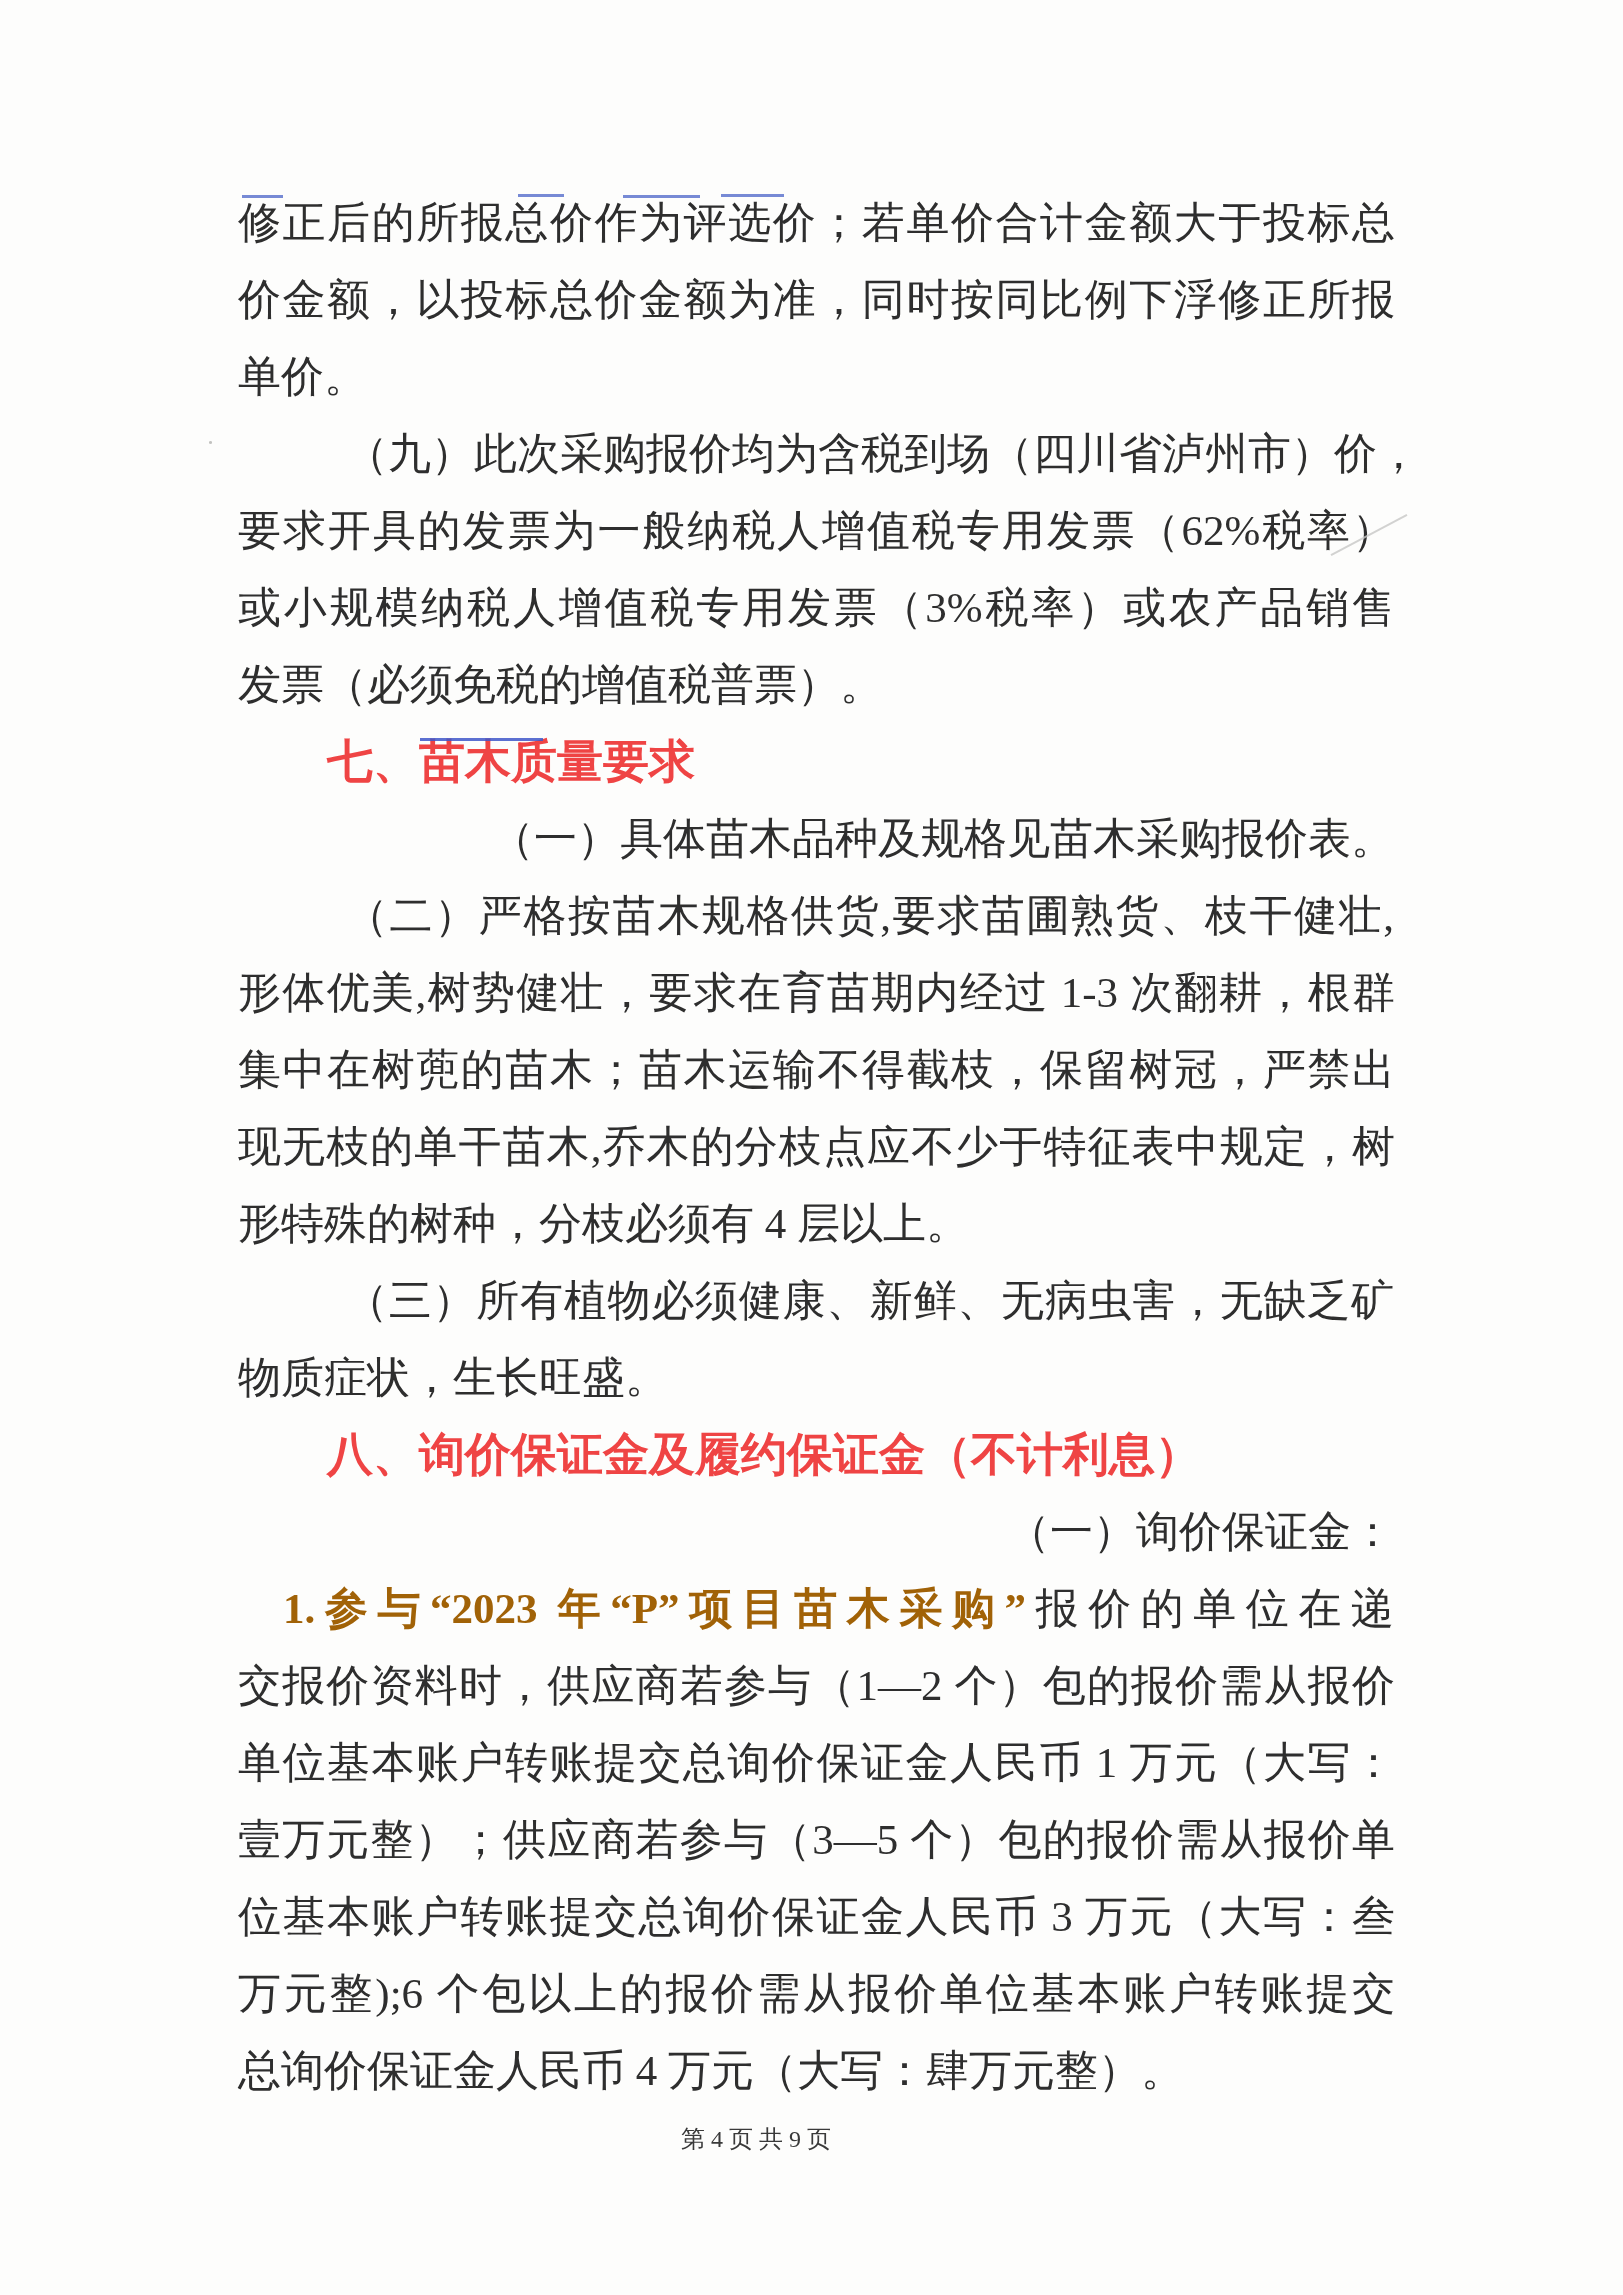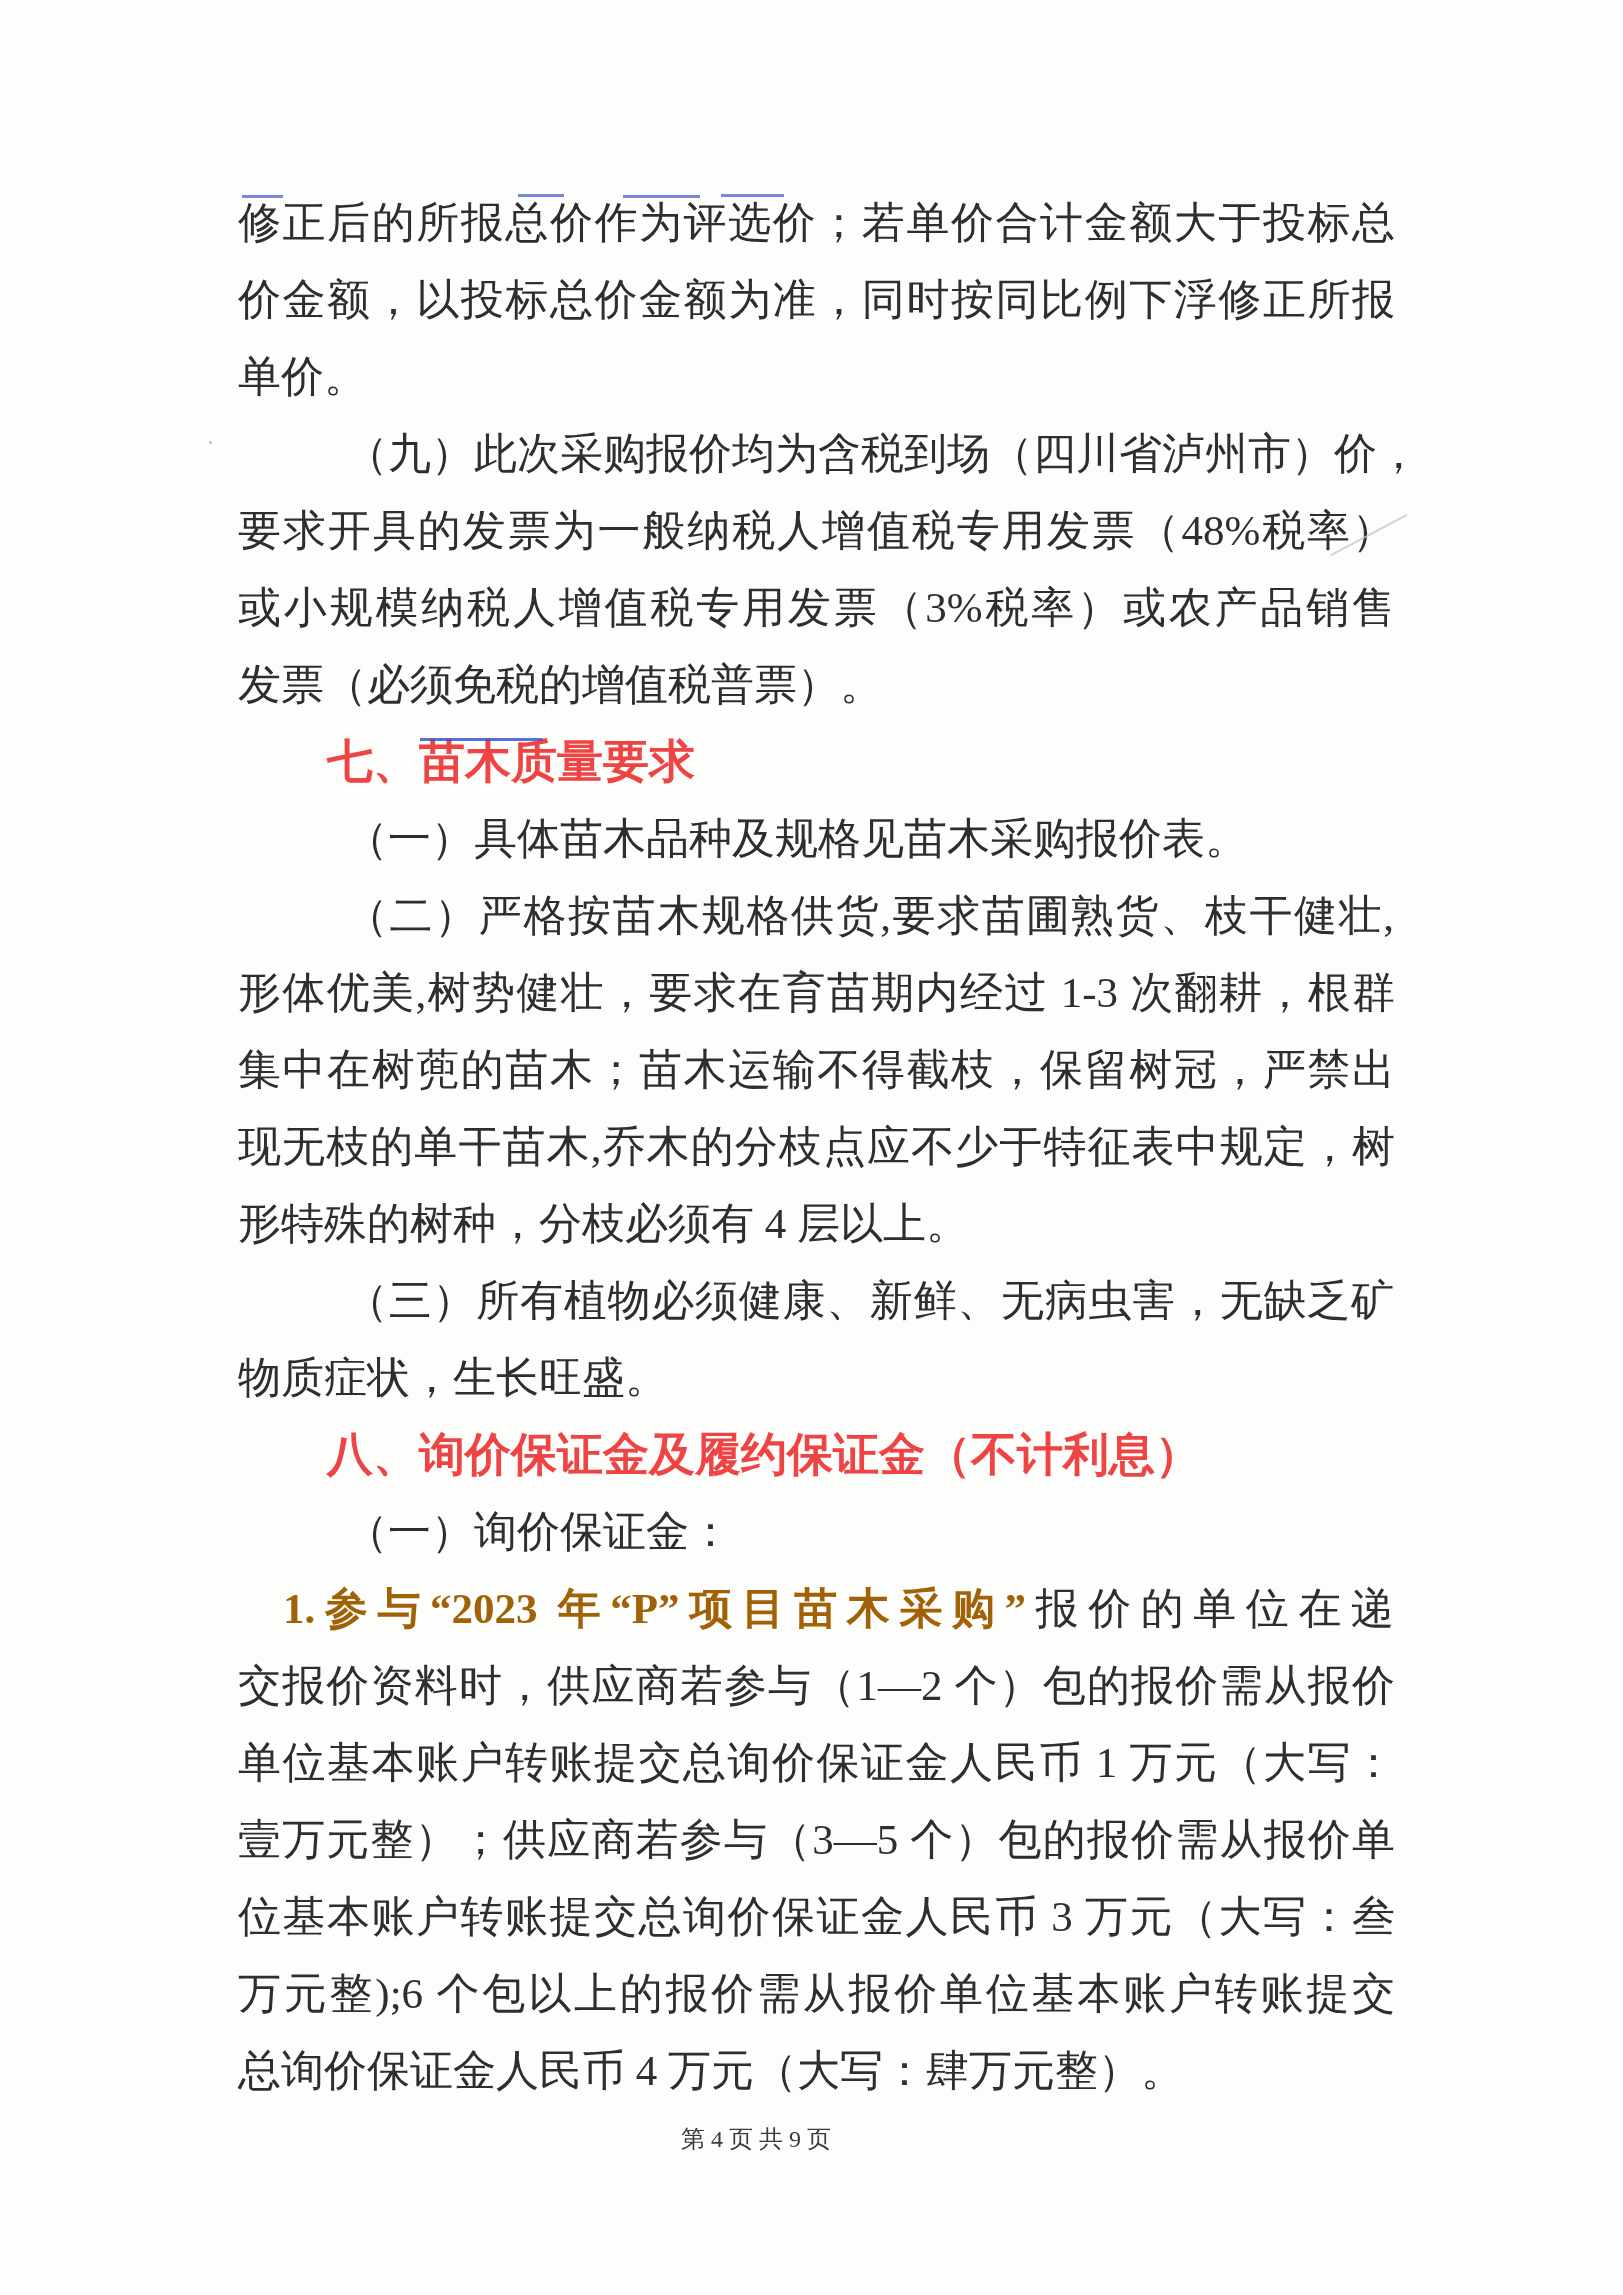--- a/index.html
+++ b/index.html
@@ -29,21 +29,21 @@
     margin-left:238px;
     width:1157px;
     white-space:nowrap;
     text-align:left;
   }
   .full{
     text-align:justify;
     text-align-last:justify;
     text-justify:inter-character;
   }
-  .i2{ margin-left:345px; width:1049px; }
+  .i2{ margin-left:345px; width:1049px;text-align:right; }
   .in1{ margin-left:283px; width:1111px; }
   .ih{
     margin-left:327px;
     width:1178px;
     font-weight:700;
     font-size:46px;
     color:#ef4444;
     text-align:left;
     text-align-last:left;
   }
@@ -69,21 +69,21 @@
 </head>
 <body>
 
 <div class="page">
 
   <div class="textflow">
     <div class="line full">修正后的所报总价作为评选价；若单价合计金额大于投标总</div>
     <div class="line full">价金额，以投标总价金额为准，同时按同比例下浮修正所报</div>
     <div class="line">单价。</div>
     <div class="line i2 full">（九）此次采购报价均为含税到场（四川省泸州市）价，</div>
-    <div class="line full">要求开具的发票为一般纳税人增值税专用发票（48%税率）</div>
+    <div class="line full">要求开具的发票为一般纳税人增值税专用发票（62%税率）</div>
     <div class="line full">或小规模纳税人增值税专用发票（3%税率）或农产品销售</div>
     <div class="line">发票（必须免税的增值税普票）。</div>
     <div class="line ih">七、苗木质量要求</div>
     <div class="line i2">（一）具体苗木品种及规格见苗木采购报价表。</div>
     <div class="line i2 full">（二）严格按苗木规格供货,要求苗圃熟货、枝干健壮,</div>
     <div class="line full">形体优美,树势健壮，要求在育苗期内经过 1-3 次翻耕，根群</div>
     <div class="line full">集中在树蔸的苗木；苗木运输不得截枝，保留树冠，严禁出</div>
     <div class="line full">现无枝的单干苗木,乔木的分枝点应不少于特征表中规定，树</div>
     <div class="line">形特殊的树种，分枝必须有 4 层以上。</div>
     <div class="line i2 full">（三）所有植物必须健康、新鲜、无病虫害，无缺乏矿</div>

